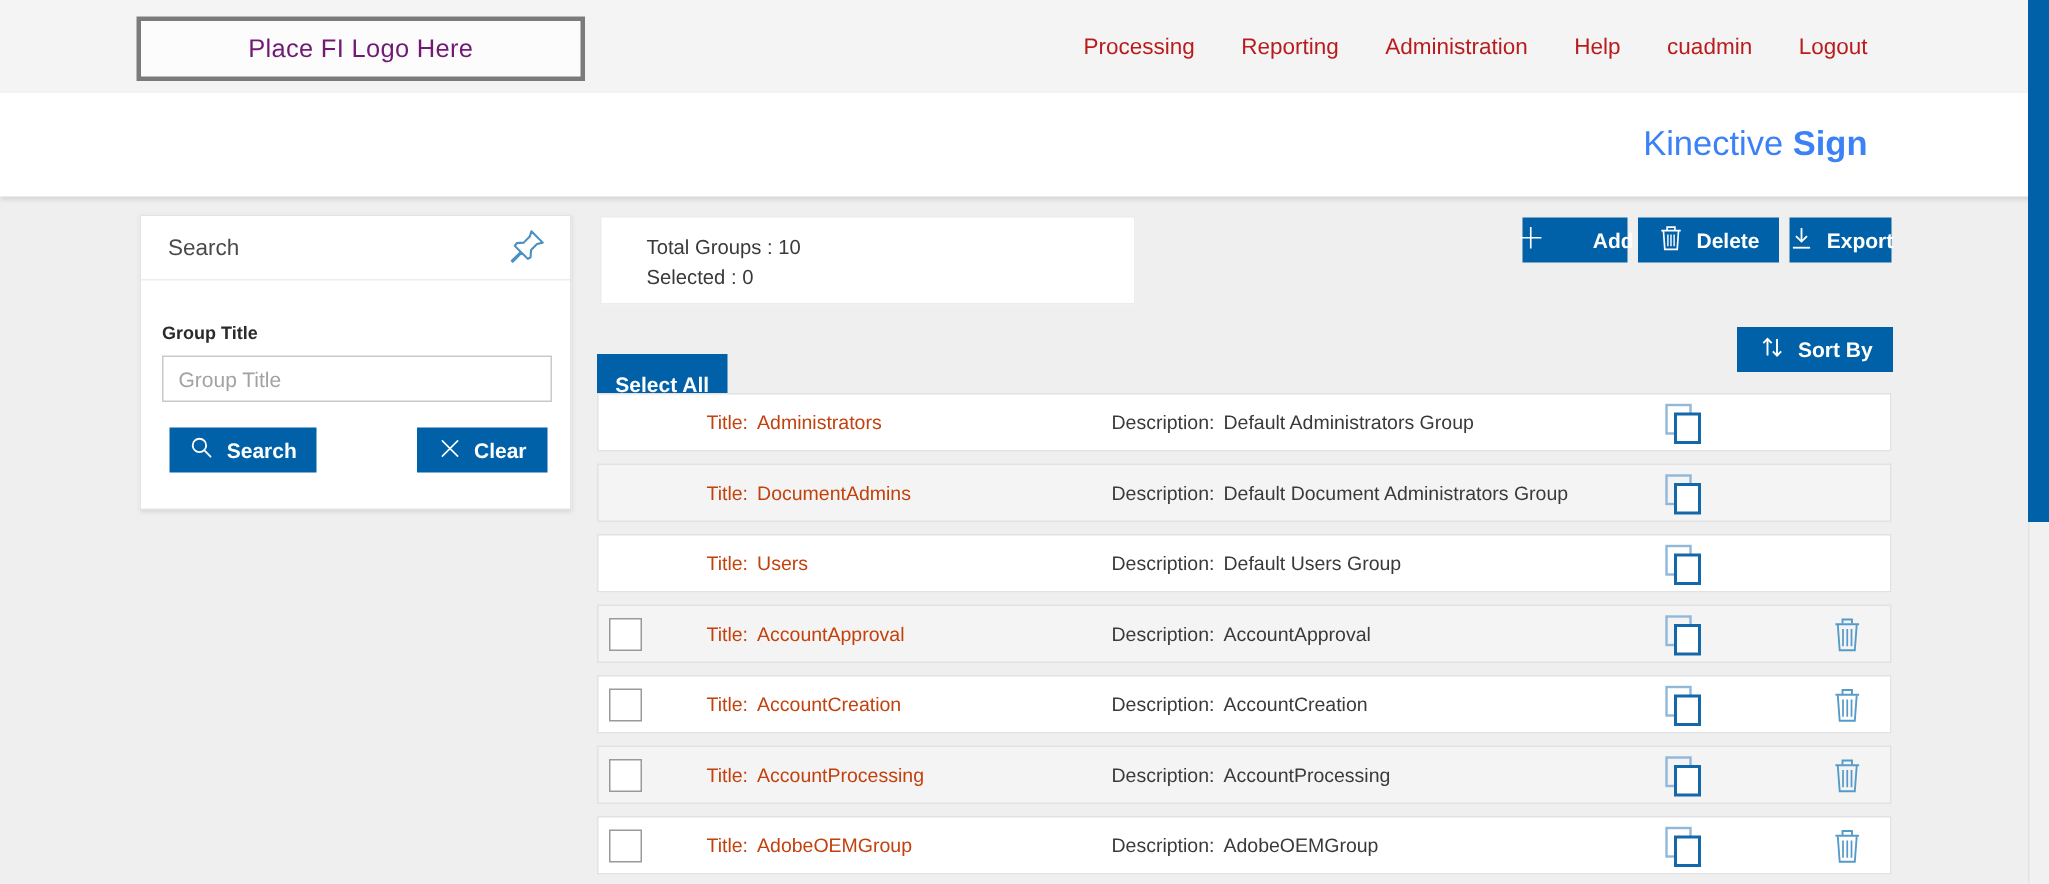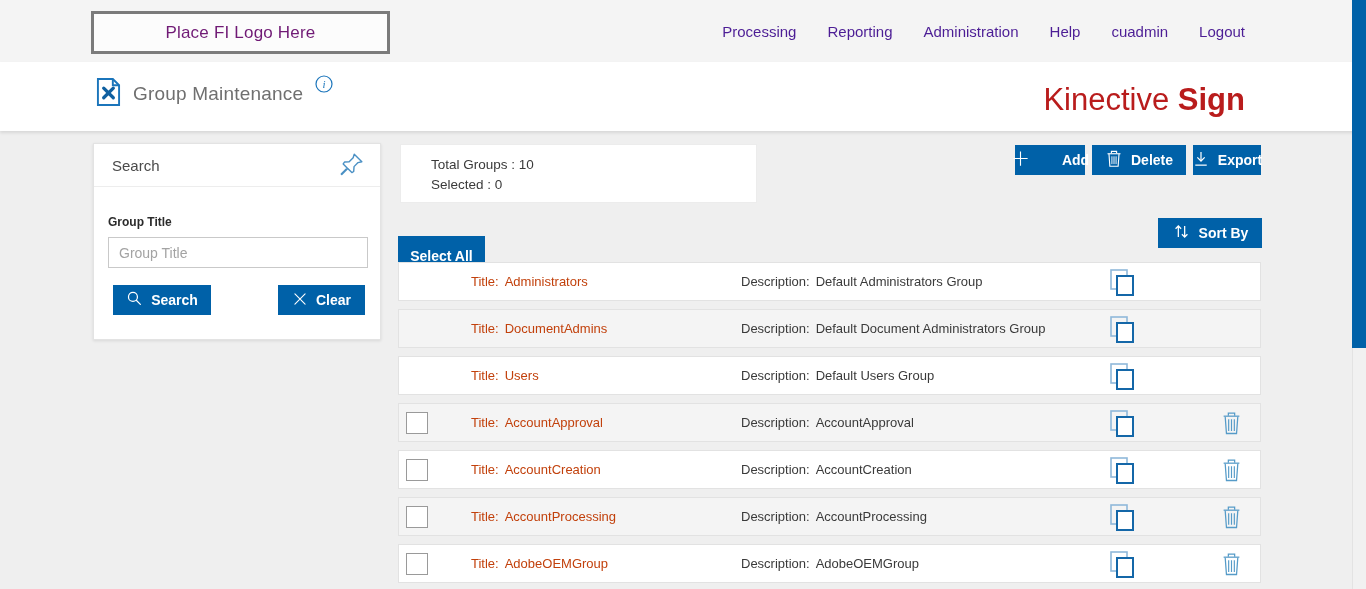--- a/index.html
+++ b/index.html
@@ -6,29 +6,29 @@
   html,body { width:1366px; height:589px; overflow:hidden; }
   body { font-family:"Liberation Sans", sans-serif; background:#EFEFEF; }
   .app { position:relative; width:1366px; height:589px; background:#EFEFEF; overflow:hidden; }
 
   
   .topbar { position:absolute; left:0; top:0; width:1366px; height:62px; background:#F4F4F4; }
   .logo-box { position:absolute; left:91px; top:11px; width:299px; height:43px; background:#FCFCFC;
               border:3px solid #7B7B7B; display:flex; align-items:center; justify-content:center;
               font-size:17px; color:#701a75; letter-spacing:.2px; }
   .nav { position:absolute; right:121px; top:0; height:62px; display:flex; align-items:center; gap:31px; }
-  .nav span { font-size:15px; color:#4c1d95; cursor:pointer; white-space:nowrap; }
+  .nav span { font-size:15px; color:#b91c1c; cursor:pointer; white-space:nowrap; }
 
   
   .header-band { position:absolute; left:0; top:62px; width:1366px; height:69px; background:#FFFFFF;
                  box-shadow:0 2px 3px rgba(0,0,0,0.10); }
   .page-title-wrap { position:absolute; left:96px; top:15px; display:flex; align-items:center; gap:12px; }
   .page-title { font-size:19px; color:#6F6F6F; letter-spacing:.2px; }
   .info-icon { position:relative; top:-8px; }
-  .brand { position:absolute; right:121px; top:20px; font-size:31px; color:#b91c1c; }
+  .brand { position:absolute; right:121px; top:20px; font-size:23px; color:#3b82f6; }
   .brand b { font-weight:bold; }
 
   
   .search-card { position:absolute; left:93px; top:143px; width:288px; height:197px; background:#FFFFFF;
                  border:1px solid #E3E3E3; box-shadow:0 1px 3px rgba(0,0,0,0.10); }
   .search-card .card-head { position:relative; height:43px; border-bottom:1px solid #EDEDED; }
   .search-card .card-title { position:absolute; left:18px; top:13px; font-size:15px; color:#4A4A4A; }
   .pin-icon { position:absolute; right:16px; top:8px; cursor:pointer; }
   .field-label { position:absolute; left:14px; top:71px; font-size:12px; font-weight:bold; color:#2B2B2B; }
   .search-input { position:absolute; left:14px; top:93px; width:260px; height:31px; border:1px solid #C9C9C9;
@@ -86,36 +86,20 @@
       <span>Processing</span>
       <span>Reporting</span>
       <span>Administration</span>
       <span>Help</span>
       <span>cuadmin</span>
       <span>Logout</span>
     </div>
   </div>
 
   <div class="header-band">
-    <div class="page-title-wrap">
-      <span>
-        <svg width="25" height="30" viewBox="0 0 26 30">
-          <path d="M2 1.5 H17.5 L24 8 V28.5 H2 Z" fill="#FFFFFF" stroke="#1B75BB" stroke-width="2"></path>
-          <path d="M17.5 1.5 V8 H24" fill="none" stroke="#1B75BB" stroke-width="2"></path>
-          <path d="M8 11 L18 21 M18 11 L8 21" stroke="#0F5FA0" stroke-width="3.4" stroke-linecap="round"></path>
-        </svg>
-      </span>
-      <span class="page-title">Group Maintenance</span>
-      <span class="info-icon">
-        <svg width="18" height="18" viewBox="0 0 18 18">
-          <circle cx="9" cy="9" r="8" fill="none" stroke="#1B75BB" stroke-width="1.2"></circle>
-          <text x="9" y="13" text-anchor="middle" font-family="'Liberation Serif',serif" font-style="italic" font-size="11" fill="#1B75BB">i</text>
-        </svg>
-      </span>
-    </div>
     <div class="brand"><span>Kinective</span>&nbsp;<b>Sign</b></div>
   </div>
 
   <div class="search-card">
     <div class="card-head">
       <span class="card-title">Search</span>
       <span class="pin-icon">
         <svg width="26" height="26" viewBox="0 0 24 24">
           <path d="M15 2 L22 9 L18.5 9.8 L14.8 13.5 L14.5 18 L12.8 19 L9 15.2 L3.5 20.7 L3 20.2 L8.5 14.7 L4.8 11 L6 9.3 L10.3 9 L14 5.3 Z" fill="none" stroke="#4A90C4" stroke-width="1.3" stroke-linejoin="round"></path>
         </svg>

